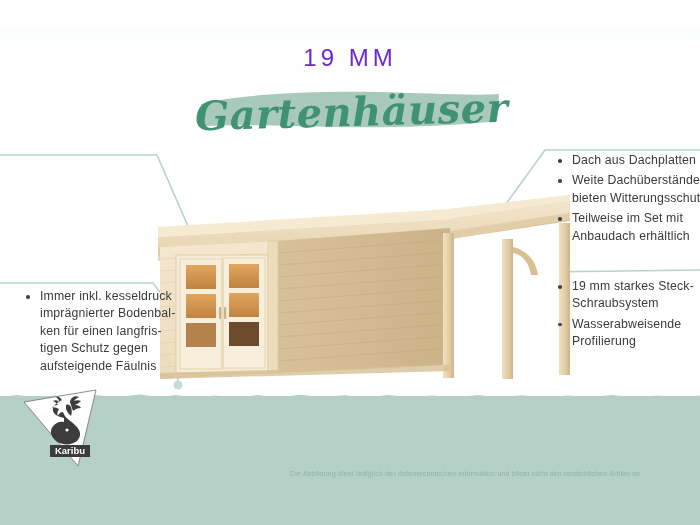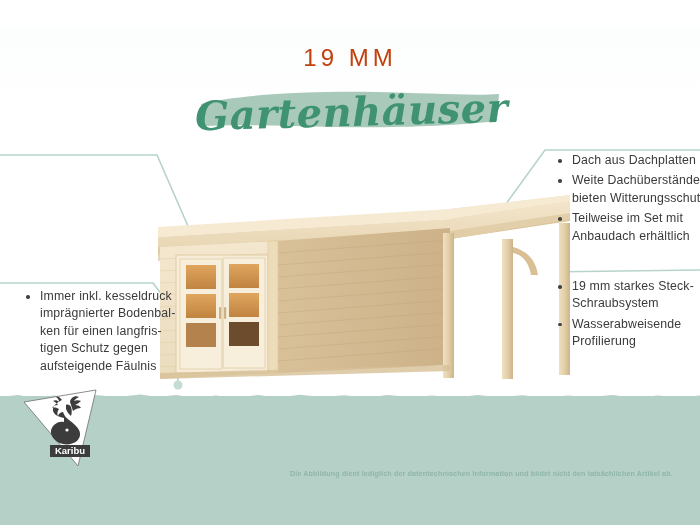--- a/index.html
+++ b/index.html
@@ -35,21 +35,21 @@
   .ground-edge svg{display:block;width:700px;height:14px;}
 
   
   .title-wrap{
     position:absolute; left:0; top:44px; width:700px; text-align:center;
   }
   .title-mm{
     font-family:"Liberation Sans", sans-serif;
     font-size:24px;
     letter-spacing:4px;
-    color:#c2410c;
+    color:#6d28d9;
     font-weight:400;
   }
   .script-wrap{
     position:absolute; left:195px; top:84px; width:310px; height:58px;
   }
   .brush{
     position:absolute; left:0; top:4px; width:310px; height:44px;
   }
   .brush svg{display:block;}
   .script{
@@ -114,21 +114,21 @@
   .logo svg{ display:block; }
 
   
   .disclaimer{
     position:absolute; left:290px; top:470px; width:398px;
     text-align:left;
     font-family:"Liberation Sans", sans-serif;
     font-size:7.1px;
     letter-spacing:0.15px;
     color:#8fb5a9;
-    font-weight:700;
+    font-weight:400;
   }
 </style>
 </head>
 <body>
 
 <div id="poster">
 
   <div class="bg-top"></div>
   <div class="bg-wash"></div>
   <div class="ground"></div>

